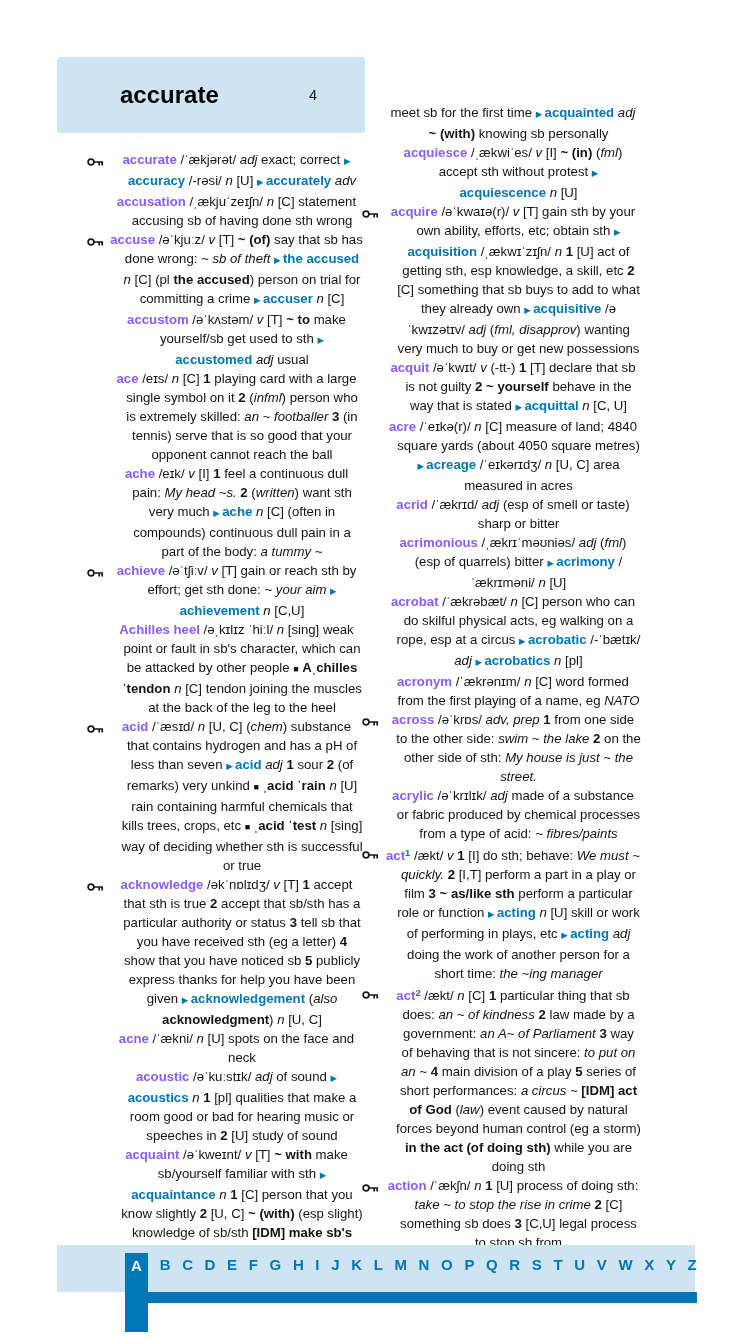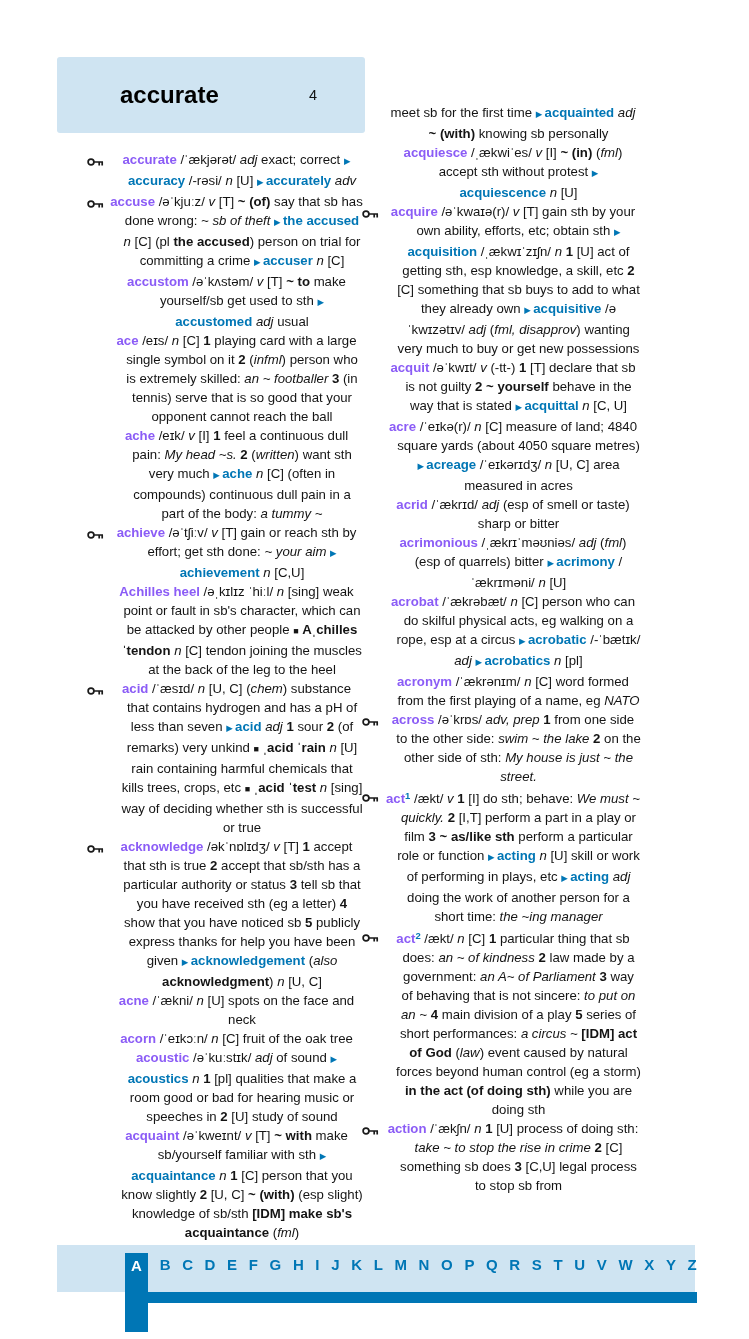--- a/index.html
+++ b/index.html
@@ -64,20 +64,21 @@
 <div class="header-box">
   <span class="guideword">accurate</span>
   <span class="page-num">4</span>
 </div>
 
 <div class="col col-left" id="col-left">
     <div class="entry"><span class="key-wrap"><svg width="17" height="10" viewBox="0 0 17 10">
           <circle cx="4" cy="5" r="2.9" fill="none" stroke="#1a1a1a" stroke-width="1.7"></circle>
           <path d="M7 5 H16 M12.2 5 v3.4 M15.2 5 v3.4" stroke="#1a1a1a" stroke-width="1.7" fill="none"></path>
         </svg></span><span class="r-hw">accurate</span><span class="r-pl"> /ˈækjərət/ </span><span class="r-it">adj</span><span class="r-pl"> exact; correct </span><span class="r-ar">▶ </span><span class="r-dv">accuracy</span><span class="r-pl"> /-rəsi/ </span><span class="r-it">n</span><span class="r-pl"> [U] </span><span class="r-ar">▶ </span><span class="r-dv">accurately</span><span class="r-pl"> </span><span class="r-it">adv</span></div>
+    <div class="entry"><span class="r-hw">accusation</span><span class="r-pl"> /ˌækjuˈzeɪʃn/ </span><span class="r-it">n</span><span class="r-pl"> [C] statement accusing sb of having done sth wrong</span></div>
     <div class="entry"><span class="key-wrap"><svg width="17" height="10" viewBox="0 0 17 10">
           <circle cx="4" cy="5" r="2.9" fill="none" stroke="#1a1a1a" stroke-width="1.7"></circle>
           <path d="M7 5 H16 M12.2 5 v3.4 M15.2 5 v3.4" stroke="#1a1a1a" stroke-width="1.7" fill="none"></path>
         </svg></span><span class="r-hw">accuse</span><span class="r-pl"> /əˈkjuːz/ </span><span class="r-it">v</span><span class="r-pl"> [T] </span><span class="r-bd">~ (of)</span><span class="r-pl"> say that sb has done wrong: </span><span class="r-it">~ sb of theft</span><span class="r-pl"> </span><span class="r-ar">▶ </span><span class="r-dv">the accused</span><span class="r-pl"> </span><span class="r-it">n</span><span class="r-pl"> [C] (pl </span><span class="r-bd">the accused</span><span class="r-pl">) person on trial for committing a crime </span><span class="r-ar">▶ </span><span class="r-dv">accuser</span><span class="r-pl"> </span><span class="r-it">n</span><span class="r-pl"> [C]</span></div>
     <div class="entry"><span class="r-hw">accustom</span><span class="r-pl"> /əˈkʌstəm/ </span><span class="r-it">v</span><span class="r-pl"> [T] </span><span class="r-bd">~ to</span><span class="r-pl"> make yourself/sb get used to sth </span><span class="r-ar">▶ </span><span class="r-dv">accustomed</span><span class="r-pl"> </span><span class="r-it">adj</span><span class="r-pl"> usual</span></div>
     <div class="entry"><span class="r-hw">ace</span><span class="r-pl"> /eɪs/ </span><span class="r-it">n</span><span class="r-pl"> [C] </span><span class="r-bd">1</span><span class="r-pl"> playing card with a large single symbol on it </span><span class="r-bd">2</span><span class="r-pl"> (</span><span class="r-it">infml</span><span class="r-pl">) person who is extremely skilled: </span><span class="r-it">an ~ footballer</span><span class="r-pl"> </span><span class="r-bd">3</span><span class="r-pl"> (in tennis) serve that is so good that your opponent cannot reach the ball</span></div>
     <div class="entry"><span class="r-hw">ache</span><span class="r-pl"> /eɪk/ </span><span class="r-it">v</span><span class="r-pl"> [I] </span><span class="r-bd">1</span><span class="r-pl"> feel a continuous dull pain: </span><span class="r-it">My head ~s.</span><span class="r-pl"> </span><span class="r-bd">2</span><span class="r-pl"> (</span><span class="r-it">written</span><span class="r-pl">) want sth very much </span><span class="r-ar">▶ </span><span class="r-dv">ache</span><span class="r-pl"> </span><span class="r-it">n</span><span class="r-pl"> [C] (often in compounds) continuous dull pain in a part of the body: </span><span class="r-it">a tummy ~</span></div>
     <div class="entry"><span class="key-wrap"><svg width="17" height="10" viewBox="0 0 17 10">
           <circle cx="4" cy="5" r="2.9" fill="none" stroke="#1a1a1a" stroke-width="1.7"></circle>
           <path d="M7 5 H16 M12.2 5 v3.4 M15.2 5 v3.4" stroke="#1a1a1a" stroke-width="1.7" fill="none"></path>
@@ -85,41 +86,41 @@
     <div class="entry"><span class="r-hw">Achilles heel</span><span class="r-pl"> /əˌkɪlɪz ˈhiːl/ </span><span class="r-it">n</span><span class="r-pl"> [sing] weak point or fault in sb's character, which can be attacked by other people </span><span class="r-sq">■</span><span class="r-pl"> </span><span class="r-bd">Aˌchilles ˈtendon</span><span class="r-pl"> </span><span class="r-it">n</span><span class="r-pl"> [C] tendon joining the muscles at the back of the leg to the heel</span></div>
     <div class="entry"><span class="key-wrap"><svg width="17" height="10" viewBox="0 0 17 10">
           <circle cx="4" cy="5" r="2.9" fill="none" stroke="#1a1a1a" stroke-width="1.7"></circle>
           <path d="M7 5 H16 M12.2 5 v3.4 M15.2 5 v3.4" stroke="#1a1a1a" stroke-width="1.7" fill="none"></path>
         </svg></span><span class="r-hw">acid</span><span class="r-pl"> /ˈæsɪd/ </span><span class="r-it">n</span><span class="r-pl"> [U, C] (</span><span class="r-it">chem</span><span class="r-pl">) substance that contains hydrogen and has a pH of less than seven </span><span class="r-ar">▶ </span><span class="r-dv">acid</span><span class="r-pl"> </span><span class="r-it">adj</span><span class="r-pl"> </span><span class="r-bd">1</span><span class="r-pl"> sour </span><span class="r-bd">2</span><span class="r-pl"> (of remarks) very unkind </span><span class="r-sq">■</span><span class="r-pl"> </span><span class="r-bd">ˌacid ˈrain</span><span class="r-pl"> </span><span class="r-it">n</span><span class="r-pl"> [U] rain containing harmful chemicals that kills trees, crops, etc </span><span class="r-sq">■</span><span class="r-pl"> </span><span class="r-bd">ˌacid ˈtest</span><span class="r-pl"> </span><span class="r-it">n</span><span class="r-pl"> [sing] way of deciding whether sth is successful or true</span></div>
     <div class="entry"><span class="key-wrap"><svg width="17" height="10" viewBox="0 0 17 10">
           <circle cx="4" cy="5" r="2.9" fill="none" stroke="#1a1a1a" stroke-width="1.7"></circle>
           <path d="M7 5 H16 M12.2 5 v3.4 M15.2 5 v3.4" stroke="#1a1a1a" stroke-width="1.7" fill="none"></path>
         </svg></span><span class="r-hw">acknowledge</span><span class="r-pl"> /əkˈnɒlɪdʒ/ </span><span class="r-it">v</span><span class="r-pl"> [T] </span><span class="r-bd">1</span><span class="r-pl"> accept that sth is true </span><span class="r-bd">2</span><span class="r-pl"> accept that sb/sth has a particular authority or status </span><span class="r-bd">3</span><span class="r-pl"> tell sb that you have received sth (eg a letter) </span><span class="r-bd">4</span><span class="r-pl"> show that you have noticed sb </span><span class="r-bd">5</span><span class="r-pl"> publicly express thanks for help you have been given </span><span class="r-ar">▶ </span><span class="r-dv">acknowledgement</span><span class="r-pl"> (</span><span class="r-it">also</span><span class="r-pl"> </span><span class="r-bd">acknowledgment</span><span class="r-pl">) </span><span class="r-it">n</span><span class="r-pl"> [U, C]</span></div>
     <div class="entry"><span class="r-hw">acne</span><span class="r-pl"> /ˈækni/ </span><span class="r-it">n</span><span class="r-pl"> [U] spots on the face and neck</span></div>
-    <div class="entry"><span class="r-hw">acorn</span><span class="r-pl"> /ˈeɪkɔːn/ </span><span class="r-it">n</span><span class="r-pl"> [C] fruit of the oak tree</span></div>
     <div class="entry"><span class="r-hw">acoustic</span><span class="r-pl"> /əˈkuːstɪk/ </span><span class="r-it">adj</span><span class="r-pl"> of sound </span><span class="r-ar">▶ </span><span class="r-dv">acoustics</span><span class="r-pl"> </span><span class="r-it">n</span><span class="r-pl"> </span><span class="r-bd">1</span><span class="r-pl"> [pl] qualities that make a room good or bad for hearing music or speeches in </span><span class="r-bd">2</span><span class="r-pl"> [U] study of sound</span></div>
     <div class="entry"><span class="r-hw">acquaint</span><span class="r-pl"> /əˈkweɪnt/ </span><span class="r-it">v</span><span class="r-pl"> [T] </span><span class="r-bd">~ with</span><span class="r-pl"> make sb/yourself familiar with sth </span><span class="r-ar">▶ </span><span class="r-dv">acquaintance</span><span class="r-pl"> </span><span class="r-it">n</span><span class="r-pl"> </span><span class="r-bd">1</span><span class="r-pl"> [C] person that you know slightly </span><span class="r-bd">2</span><span class="r-pl"> [U, C] </span><span class="r-bd">~ (with)</span><span class="r-pl"> (esp slight) knowledge of sb/sth </span><span class="r-idm">[IDM]</span><span class="r-pl"> </span><span class="r-bd">make sb's acquaintance</span><span class="r-pl"> (</span><span class="r-it">fml</span><span class="r-pl">)</span></div>
   </div>
 <div class="col col-right" id="col-right">
     <div class="entry"><span class="r-pl">meet sb for the first time </span><span class="r-ar">▶ </span><span class="r-dv">acquainted</span><span class="r-pl"> </span><span class="r-it">adj</span><span class="r-pl"> </span><span class="r-bd">~ (with)</span><span class="r-pl"> knowing sb personally</span></div>
     <div class="entry"><span class="r-hw">acquiesce</span><span class="r-pl"> /ˌækwiˈes/ </span><span class="r-it">v</span><span class="r-pl"> [I] </span><span class="r-bd">~ (in)</span><span class="r-pl"> (</span><span class="r-it">fml</span><span class="r-pl">) accept sth without protest </span><span class="r-ar">▶ </span><span class="r-dv">acquiescence</span><span class="r-pl"> </span><span class="r-it">n</span><span class="r-pl"> [U]</span></div>
     <div class="entry"><span class="key-wrap"><svg width="17" height="10" viewBox="0 0 17 10">
           <circle cx="4" cy="5" r="2.9" fill="none" stroke="#1a1a1a" stroke-width="1.7"></circle>
           <path d="M7 5 H16 M12.2 5 v3.4 M15.2 5 v3.4" stroke="#1a1a1a" stroke-width="1.7" fill="none"></path>
         </svg></span><span class="r-hw">acquire</span><span class="r-pl"> /əˈkwaɪə(r)/ </span><span class="r-it">v</span><span class="r-pl"> [T] gain sth by your own ability, efforts, etc; obtain sth </span><span class="r-ar">▶ </span><span class="r-dv">acquisition</span><span class="r-pl"> /ˌækwɪˈzɪʃn/ </span><span class="r-it">n</span><span class="r-pl"> </span><span class="r-bd">1</span><span class="r-pl"> [U] act of getting sth, esp knowledge, a skill, etc </span><span class="r-bd">2</span><span class="r-pl"> [C] something that sb buys to add to what they already own </span><span class="r-ar">▶ </span><span class="r-dv">acquisitive</span><span class="r-pl"> /əˈkwɪzətɪv/ </span><span class="r-it">adj</span><span class="r-pl"> (</span><span class="r-it">fml, disapprov</span><span class="r-pl">) wanting very much to buy or get new possessions</span></div>
     <div class="entry"><span class="r-hw">acquit</span><span class="r-pl"> /əˈkwɪt/ </span><span class="r-it">v</span><span class="r-pl"> (-tt-) </span><span class="r-bd">1</span><span class="r-pl"> [T] declare that sb is not guilty </span><span class="r-bd">2</span><span class="r-pl"> </span><span class="r-bd">~ yourself</span><span class="r-pl"> behave in the way that is stated </span><span class="r-ar">▶ </span><span class="r-dv">acquittal</span><span class="r-pl"> </span><span class="r-it">n</span><span class="r-pl"> [C, U]</span></div>
     <div class="entry"><span class="r-hw">acre</span><span class="r-pl"> /ˈeɪkə(r)/ </span><span class="r-it">n</span><span class="r-pl"> [C] measure of land; 4840 square yards (about 4050 square metres) </span><span class="r-ar">▶ </span><span class="r-dv">acreage</span><span class="r-pl"> /ˈeɪkərɪdʒ/ </span><span class="r-it">n</span><span class="r-pl"> [U, C] area measured in acres</span></div>
     <div class="entry"><span class="r-hw">acrid</span><span class="r-pl"> /ˈækrɪd/ </span><span class="r-it">adj</span><span class="r-pl"> (esp of smell or taste) sharp or bitter</span></div>
     <div class="entry"><span class="r-hw">acrimonious</span><span class="r-pl"> /ˌækrɪˈməʊniəs/ </span><span class="r-it">adj</span><span class="r-pl"> (</span><span class="r-it">fml</span><span class="r-pl">) (esp of quarrels) bitter </span><span class="r-ar">▶ </span><span class="r-dv">acrimony</span><span class="r-pl"> /ˈækrɪməni/ </span><span class="r-it">n</span><span class="r-pl"> [U]</span></div>
     <div class="entry"><span class="r-hw">acrobat</span><span class="r-pl"> /ˈækrəbæt/ </span><span class="r-it">n</span><span class="r-pl"> [C] person who can do skilful physical acts, eg walking on a rope, esp at a circus </span><span class="r-ar">▶ </span><span class="r-dv">acrobatic</span><span class="r-pl"> /-ˈbætɪk/ </span><span class="r-it">adj</span><span class="r-pl"> </span><span class="r-ar">▶ </span><span class="r-dv">acrobatics</span><span class="r-pl"> </span><span class="r-it">n</span><span class="r-pl"> [pl]</span></div>
     <div class="entry"><span class="r-hw">acronym</span><span class="r-pl"> /ˈækrənɪm/ </span><span class="r-it">n</span><span class="r-pl"> [C] word formed from the first playing of a name, eg </span><span class="r-it">NATO</span></div>
     <div class="entry"><span class="key-wrap"><svg width="17" height="10" viewBox="0 0 17 10">
           <circle cx="4" cy="5" r="2.9" fill="none" stroke="#1a1a1a" stroke-width="1.7"></circle>
           <path d="M7 5 H16 M12.2 5 v3.4 M15.2 5 v3.4" stroke="#1a1a1a" stroke-width="1.7" fill="none"></path>
         </svg></span><span class="r-hw">across</span><span class="r-pl"> /əˈkrɒs/ </span><span class="r-it">adv, prep</span><span class="r-pl"> </span><span class="r-bd">1</span><span class="r-pl"> from one side to the other side: </span><span class="r-it">swim ~ the lake</span><span class="r-pl"> </span><span class="r-bd">2</span><span class="r-pl"> on the other side of sth: </span><span class="r-it">My house is just ~ the street.</span></div>
+    <div class="entry"><span class="r-hw">acrylic</span><span class="r-pl"> /əˈkrɪlɪk/ </span><span class="r-it">adj</span><span class="r-pl"> made of a substance or fabric produced by chemical processes from a type of acid: </span><span class="r-it">~ fibres/paints</span></div>
     <div class="entry"><span class="key-wrap"><svg width="17" height="10" viewBox="0 0 17 10">
           <circle cx="4" cy="5" r="2.9" fill="none" stroke="#1a1a1a" stroke-width="1.7"></circle>
           <path d="M7 5 H16 M12.2 5 v3.4 M15.2 5 v3.4" stroke="#1a1a1a" stroke-width="1.7" fill="none"></path>
         </svg></span><span class="r-hw">act</span><span class="r-sup">1</span><span class="r-pl"> /ækt/ </span><span class="r-it">v</span><span class="r-pl"> </span><span class="r-bd">1</span><span class="r-pl"> [I] do sth; behave: </span><span class="r-it">We must ~ quickly.</span><span class="r-pl"> </span><span class="r-bd">2</span><span class="r-pl"> [I,T] perform a part in a play or film </span><span class="r-bd">3</span><span class="r-pl"> </span><span class="r-bd">~ as/like sth</span><span class="r-pl"> perform a particular role or function </span><span class="r-ar">▶ </span><span class="r-dv">acting</span><span class="r-pl"> </span><span class="r-it">n</span><span class="r-pl"> [U] skill or work of performing in plays, etc </span><span class="r-ar">▶ </span><span class="r-dv">acting</span><span class="r-pl"> </span><span class="r-it">adj</span><span class="r-pl"> doing the work of another person for a short time: </span><span class="r-it">the ~ing manager</span></div>
     <div class="entry"><span class="key-wrap"><svg width="17" height="10" viewBox="0 0 17 10">
           <circle cx="4" cy="5" r="2.9" fill="none" stroke="#1a1a1a" stroke-width="1.7"></circle>
           <path d="M7 5 H16 M12.2 5 v3.4 M15.2 5 v3.4" stroke="#1a1a1a" stroke-width="1.7" fill="none"></path>
         </svg></span><span class="r-hw">act</span><span class="r-sup">2</span><span class="r-pl"> /ækt/ </span><span class="r-it">n</span><span class="r-pl"> [C] </span><span class="r-bd">1</span><span class="r-pl"> particular thing that sb does: </span><span class="r-it">an ~ of kindness</span><span class="r-pl"> </span><span class="r-bd">2</span><span class="r-pl"> law made by a government: </span><span class="r-it">an A~ of Parliament</span><span class="r-pl"> </span><span class="r-bd">3</span><span class="r-pl"> way of behaving that is not sincere: </span><span class="r-it">to put on an ~</span><span class="r-pl"> </span><span class="r-bd">4</span><span class="r-pl"> main division of a play </span><span class="r-bd">5</span><span class="r-pl"> series of short performances: </span><span class="r-it">a circus ~</span><span class="r-pl"> </span><span class="r-idm">[IDM]</span><span class="r-pl"> </span><span class="r-bd">act of God</span><span class="r-pl"> (</span><span class="r-it">law</span><span class="r-pl">) event caused by natural forces beyond human control (eg a storm) </span><span class="r-bd">in the act (of doing sth)</span><span class="r-pl"> while you are doing sth</span></div>
     <div class="entry"><span class="key-wrap"><svg width="17" height="10" viewBox="0 0 17 10">
           <circle cx="4" cy="5" r="2.9" fill="none" stroke="#1a1a1a" stroke-width="1.7"></circle>

